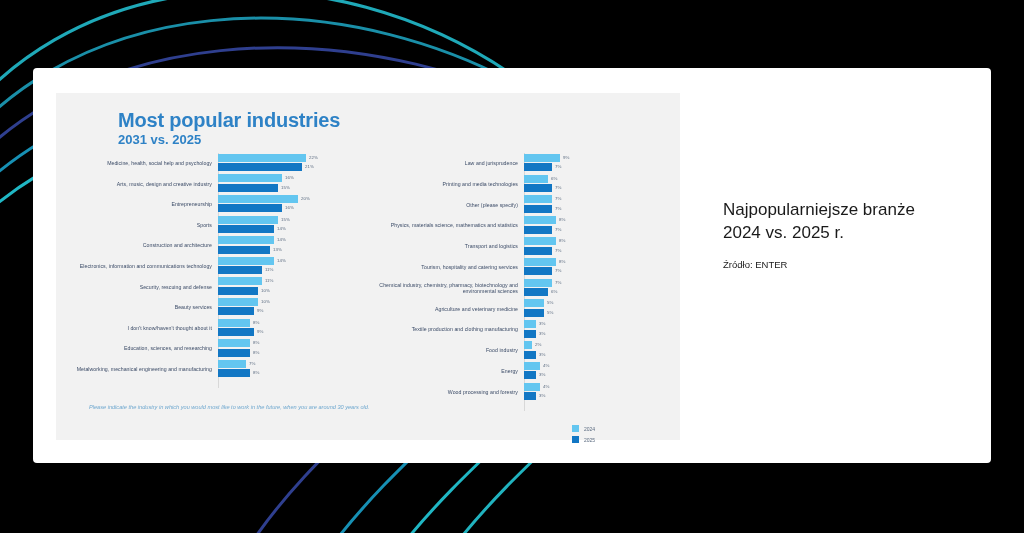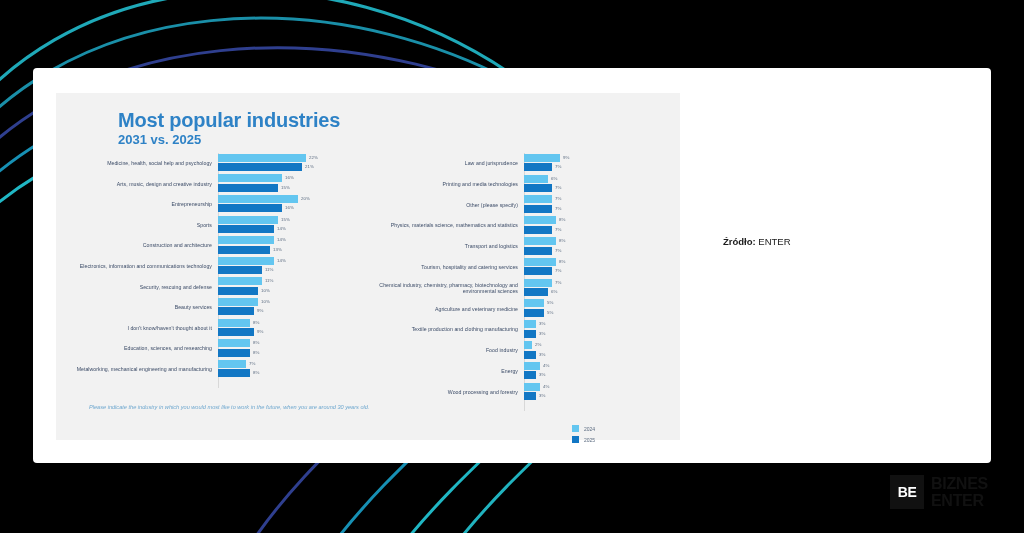--- a/index.html
+++ b/index.html
@@ -94,21 +94,21 @@
     font-weight: 400;
   }
   .side-desc {
     margin-top: 17px;
     font-size: 9.5px; line-height: 14px;
     font-style: italic; color: #2b2b2b;
   }
   .side-source {
     margin-top: 15px; font-size: 9.5px; color: #1a1a1a;
   }
-  .side-source b { font-weight: 700; }
+  .side-source b { font-weight: 400; }
 
   
   .logo {
     position: absolute; left: 857px; top: 407px;
     display: flex; align-items: center; gap: 7px;
   }
   .logo-mark {
     width: 34px; height: 34px; background: #111111;
     display: flex; align-items: center; justify-content: center;
   }
@@ -467,32 +467,24 @@
           <span class="legend-swatch y2025"></span>
           <span class="legend-label">2025</span>
         </div>
       </div>
 
       <div class="footnote">Please indicate the industry in which you would most like to work in the future, when you are around 30 years old.</div>
     </div>
 
     <div class="side">
       <div class="side-title">
-        <br>
+        <span>Najpopularniejsze branże</span><br>
+        <span>2024 vs. 2025 r.</span>
       </div>
       <div class="side-source">
         <b>Źródło:</b>
         <span>ENTER</span>
       </div>
     </div>
 
-    <div class="logo">
-      <div class="logo-mark">
-        <span class="logo-mark-txt">BE</span>
-      </div>
-      <div class="logo-words">
-        <span>BIZNES</span>
-        <span>ENTER</span>
-      </div>
-    </div>
 
   </div>
 </div>
 
 </body></html>

